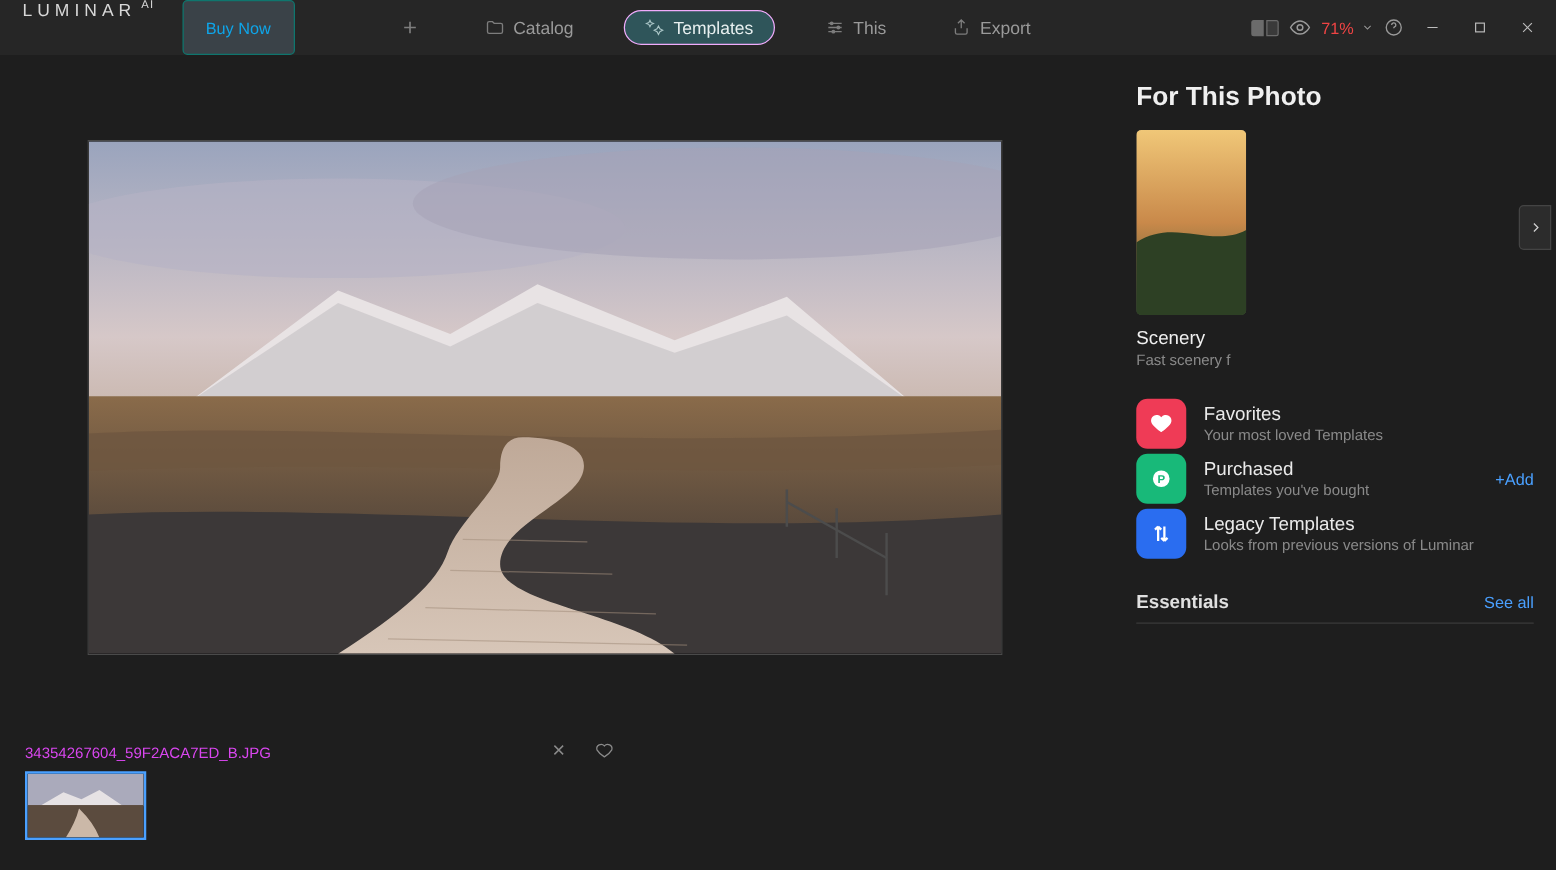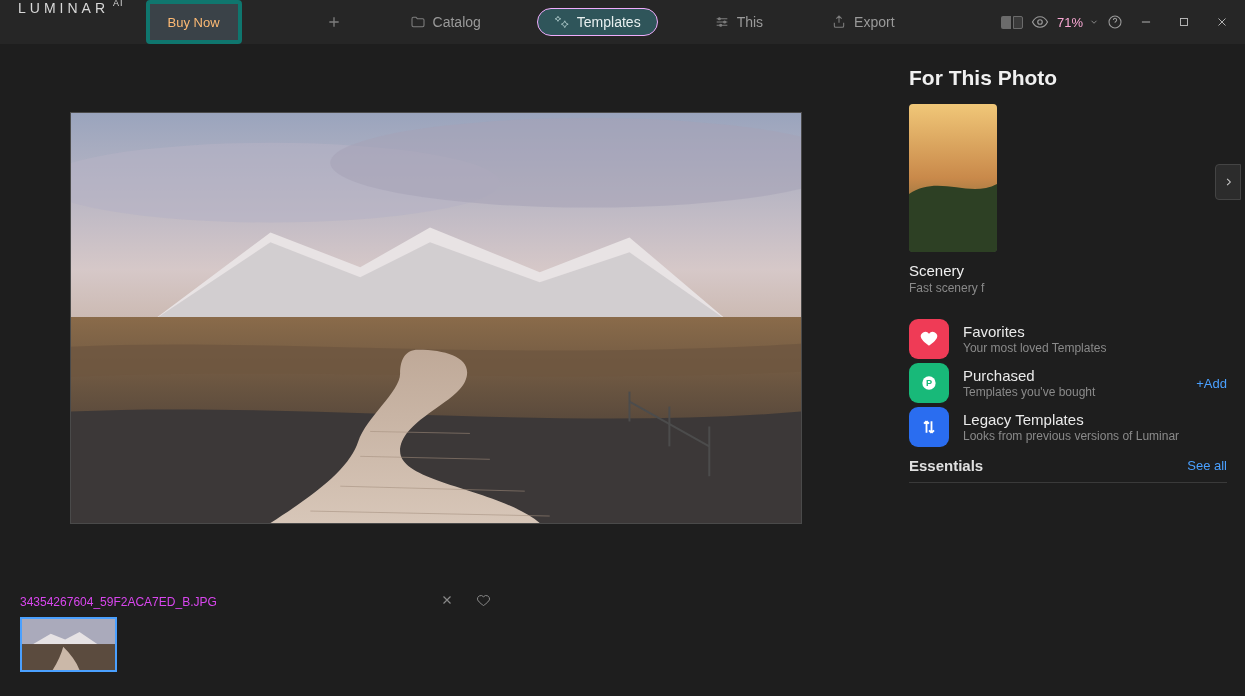--- a/index.html
+++ b/index.html
@@ -21,50 +21,50 @@
   }
   .logo {
     font-size: 14px; letter-spacing: 4px;
     color: #d8d8d8; font-weight: 400;
     display: flex; align-items: flex-start; gap: 4px;
   }
   .logo-ai { font-size: 9px; letter-spacing: 1px; margin-top: -2px;}
   .buy-btn {
     margin-left: 22px;
     background: #3a4248;
-    border: 4px solid #0f766e;
-    color: #fdba74;
+    border: 1px solid #0f766e;
+    color: #0ea5e9;
     font-size: 13px;
     padding: 5px 18px;
     border-radius: 4px;
     cursor: pointer;
   }
   .nav-center {
     display: flex; align-items: center;
     margin-left: 72px;
-    gap: 44px;
+    gap: 28px;
   }
   .nav-item {
     display: flex; align-items: center; gap: 7px;
     color: #9a9a9a; font-size: 14px;
     cursor: pointer; padding: 5px 12px;
     border-radius: 16px;
   }
   .nav-item.active {
     background: #2f555a;
     color: #e8f0f0;
     border: 1px solid #f0abfc;
     border-radius: 18px;
     padding: 5px 16px;
   }
   .nav-icon { width: 16px; height: 16px; opacity: .75; }
   .nav-right {
     margin-left: auto;
     display: flex; align-items: center; gap: 8px;
-    color: #f9a8d4;
+    color: #ef4444;
   }
   .zoom { font-size: 13px; display:flex; align-items:center; gap:6px;}
   .win-ctrl { display:flex; align-items:center; gap:24px; margin-left:8px; padding-right:6px;}
   .win-btn { width:14px; height:14px; color:#bcbcbc; cursor:pointer; }
   
   .cmp-toggle { width:22px; height:13px; position:relative;}
   .cmp-toggle .a{position:absolute;left:0;top:0;width:10px;height:13px;background:#6b6b6b;border-radius:2px 0 0 2px;}
   .cmp-toggle .b{position:absolute;right:0;top:0;width:10px;height:13px;background:#3a3a3a;border-radius:0 2px 2px 0;border:1px solid #6b6b6b;}
   
   .main { position:absolute; top:44px; left:0; right:0; bottom:0; display:flex;}
@@ -107,21 +107,21 @@
   .cat-item { display:flex; align-items:center; gap:14px; cursor:pointer; position:relative;}
   .cat-icon {
     width:40px; height:40px; border-radius:9px;
     display:flex; align-items:center; justify-content:center;
     flex-shrink:0;
   }
   .cat-icon svg{width:20px;height:20px;}
   .cat-text .t { font-size:15px; color:#eaeaea; font-weight:500;}
   .cat-text .d { font-size:12px; color:#8a8a8a; margin-top:1px;}
   .cat-add { margin-left:auto; color:#4aa0ff; font-size:13px;}
-  .sec-head { display:flex; align-items:center; justify-content:space-between; margin-top:10px; padding-bottom:8px; border-bottom:1px solid #3a3a3a;}
+  .sec-head { display:flex; align-items:center; justify-content:space-between; margin-top:26px; padding-bottom:8px; border-bottom:1px solid #3a3a3a;}
   .sec-head .h { font-size:15px; font-weight:600;}
   .sec-head .link { color:#4aa0ff; font-size:13px; cursor:pointer;}
   .tmpl-row { display:flex; align-items:center; margin-top:18px; gap:10px;}
   .tmpl-dot { width:18px; height:18px; border-radius:50%; background:#5a5a5a; border:2px solid #6a6a6a;}
   .tmpl-label { color:#9a9a9a; font-size:14px;}
   .tmpl-slider { flex:1; height:2px; background:#3a3a3a; margin-left:auto; position:relative; width:110px; max-width:110px;}
   .tmpl-slider .knob{position:absolute; right:-4px; top:-4px; width:10px; height:10px; border-radius:50%; background:#cfcfcf;}
 </style>
 </head>
 <body>

